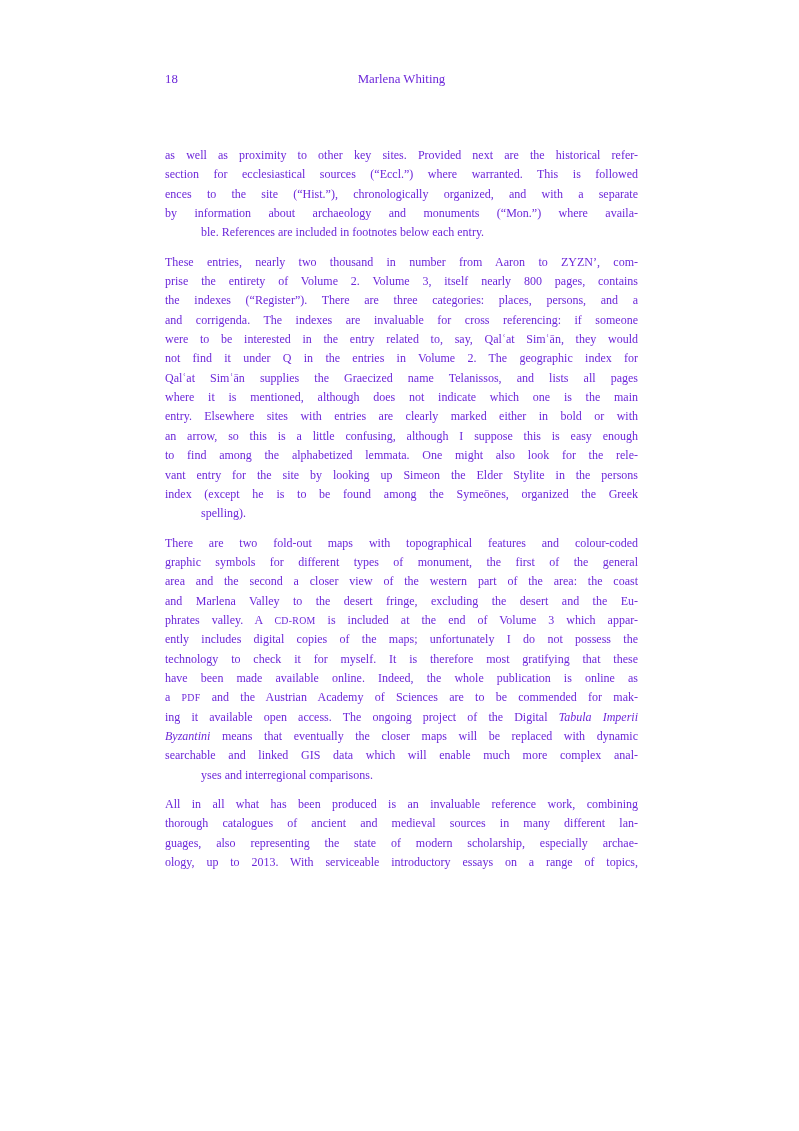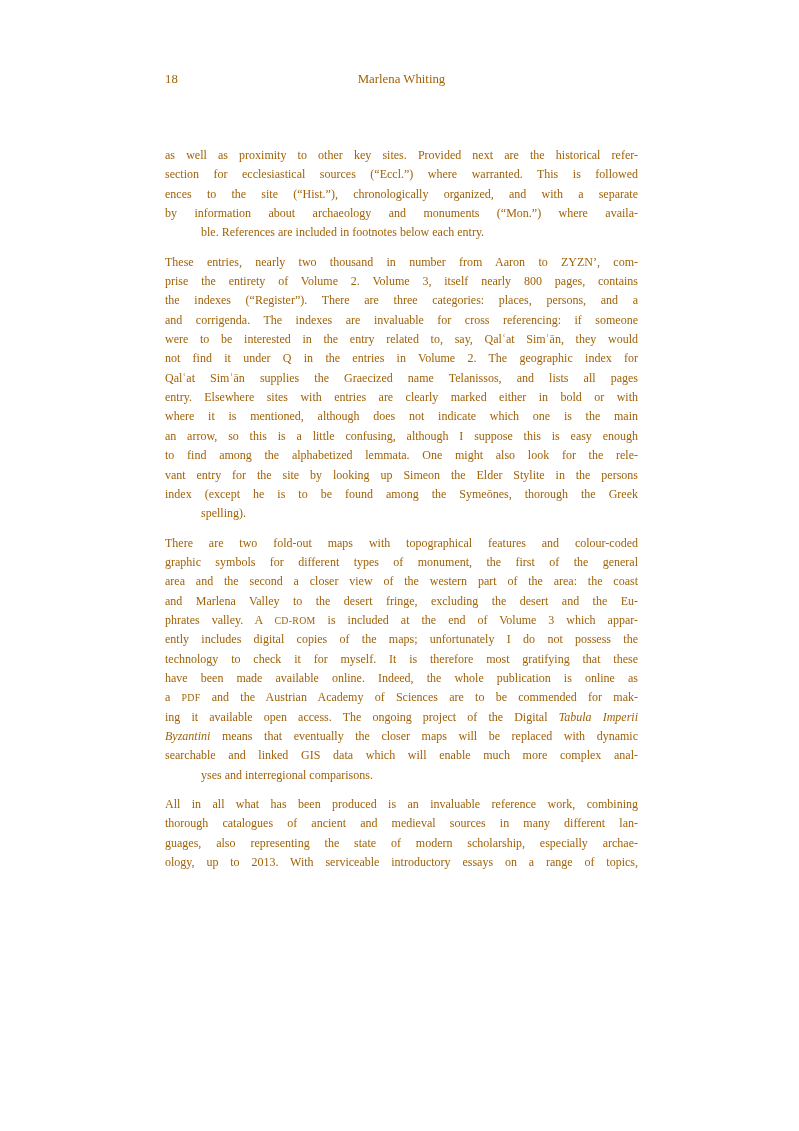--- a/index.html
+++ b/index.html
@@ -7,21 +7,21 @@
     padding: 0;
     background: #e8e8e8;
   }
   .page {
     position: relative;
     width: 799px;
     height: 1131px;
     margin: 0 auto;
     background: #ffffff;
     font-family: "Liberation Serif", "DejaVu Serif", serif;
-    color: #a16207;
+    color: #6d28d9;
     overflow: hidden;
   }
   .page-header {
     position: absolute;
     top: 70px;
     left: 165px;
     width: 473px;
     height: 18px;
     font-size: 12.8px;
     line-height: 18px;
@@ -86,26 +86,26 @@
         <div class="line endline"><span>ble. References are included in footnotes below each entry.</span></div>
       </div>
       <div class="para">
         <div class="line just"><span>These entries, nearly two thousand in number from Aaron to ZYZN’, com-</span></div>
         <div class="line just"><span>prise the entirety of Volume 2. Volume 3, itself nearly 800 pages, contains</span></div>
         <div class="line just"><span>the indexes (“Register”). There are three categories: places, persons, and a</span></div>
         <div class="line just"><span>and corrigenda. The indexes are invaluable for cross referencing: if someone</span></div>
         <div class="line just"><span>were to be interested in the entry related to, say, Qalʿat Simʿān, they would</span></div>
         <div class="line just"><span>not find it under Q in the entries in Volume 2. The geographic index for</span></div>
         <div class="line just"><span>Qalʿat Simʿān supplies the Graecized name Telanissos, and lists all pages</span></div>
+        <div class="line just"><span>where it is mentioned, although does not indicate which one is the main</span></div>
         <div class="line just"><span>entry. Elsewhere sites with entries are clearly marked either in bold or with</span></div>
-        <div class="line just"><span>where it is mentioned, although does not indicate which one is the main</span></div>
         <div class="line just"><span>an arrow, so this is a little confusing, although I suppose this is easy enough</span></div>
         <div class="line just"><span>to find among the alphabetized lemmata. One might also look for the rele-</span></div>
         <div class="line just"><span>vant entry for the site by looking up Simeon the Elder Stylite in the persons</span></div>
-        <div class="line just"><span>index (except he is to be found among the Symeōnes, thorough the Greek</span></div>
+        <div class="line just"><span>index (except he is to be found among the Symeōnes, organized the Greek</span></div>
         <div class="line endline"><span>spelling).</span></div>
       </div>
       <div class="para">
         <div class="line just"><span>There are two fold-out maps with topographical features and colour-coded</span></div>
         <div class="line just"><span>graphic symbols for different types of monument, the first of the general</span></div>
         <div class="line just"><span>area and the second a closer view of the western part of the area: the coast</span></div>
         <div class="line just"><span>and Marlena Valley to the desert fringe, excluding the desert and the Eu-</span></div>
         <div class="line just"><span>phrates valley. A </span><span class="smallcaps">CD-ROM</span><span> is included at the end of Volume 3 which appar-</span></div>
         <div class="line just"><span>ently includes digital copies of the maps; unfortunately I do not possess the</span></div>
         <div class="line just"><span>technology to check it for myself. It is therefore most gratifying that these</span></div>

